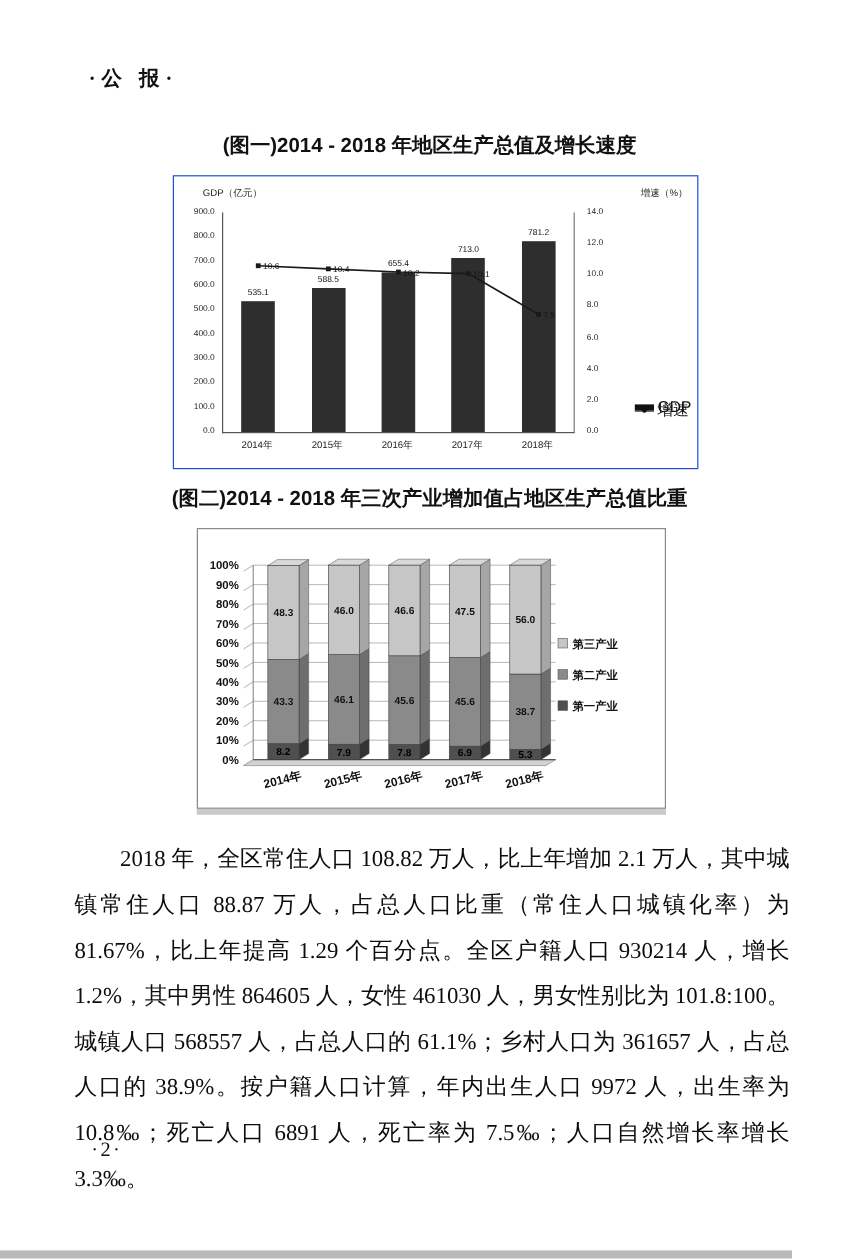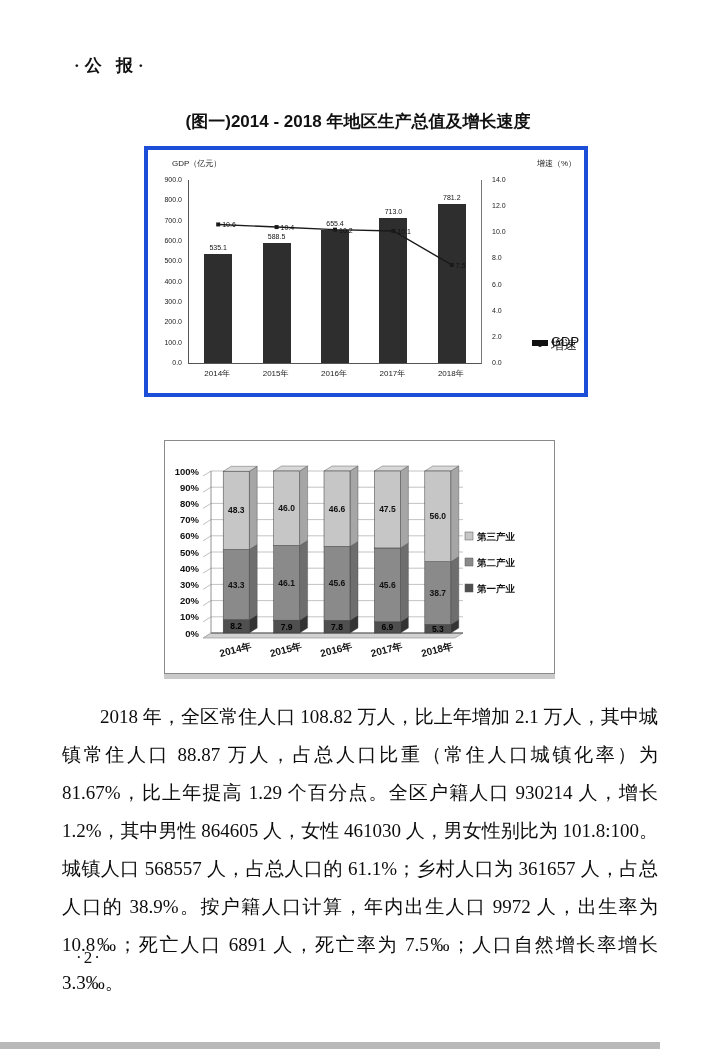--- a/index.html
+++ b/index.html
@@ -7,21 +7,21 @@
         font-family:"Liberation Serif","DejaVu Serif",serif;color:#111;}
   .abs{position:absolute;}
 
   .header{left:74px;top:54px;font-size:17px;font-weight:600;letter-spacing:5px;}
   .fig-title{left:0;width:716px;text-align:center;font-size:17px;font-weight:bold;
              font-family:"Liberation Sans","DejaVu Sans",sans-serif;}
   #fig1-title{top:110px;}
   #fig2-title{top:404px;}
 
   
-  .chart1{left:144px;top:146px;width:436px;height:243px;border:4px solid #1d4ed8;
+  .chart1{left:144px;top:146px;width:436px;height:243px;border:1px solid #1d4ed8;
           background:#fff;font-family:"Liberation Sans","DejaVu Sans",sans-serif;}
   .c1-axis-title{font-size:8px;color:#222;top:8px;}
   .c1-plot{left:40px;top:30px;width:292px;height:183px;
            border-left:1px solid #555;border-bottom:1px solid #555;border-right:1px solid #777;}
   .c1-tick{position:absolute;font-size:7px;color:#222;line-height:8px;white-space:nowrap;}
   .c1-lticks{left:0;top:0;width:36px;height:243px;}
   .c1-lticks .c1-tick{width:34px;text-align:right;}
   .c1-rticks{left:338px;top:0;width:40px;height:243px;}
   .c1-bar{position:absolute;background:#2e2e2e;}
   .c1-barlabel{position:absolute;font-size:7px;color:#111;width:40px;text-align:center;}
@@ -107,20 +107,21 @@
         <div class="c1-xlabel" style="left: 117px;">2016年</div>
         <div class="c1-xlabel" style="left: 175.4px;">2017年</div>
         <div class="c1-xlabel" style="left: 233.8px;">2018年</div>
       </div>
     <div class="abs" id="c1-legend" style="left:384px;top:184px;width:50px;height:40px;">
         <div class="c1-legend-item" style="top: 0px;"><span class="c1-swatch-bar"></span><span>GDP</span></div>
         <div class="c1-legend-item" style="top: 2px;"><span class="c1-swatch-line"></span><span>增速</span></div>
       </div>
   </div>
 
+  <div class="abs fig-title" id="fig2-title">(图二)2014 - 2018 年三次产业增加值占地区生产总值比重</div>
 
   <div class="abs chart2" id="chart2">
       <svg width="389" height="232">
         <polygon points="38,197 290,197 298,192 46,192" fill="#d2d2d2" stroke="#999" stroke-width="0.7"></polygon>
         <line x1="38" y1="197" x2="46" y2="192" stroke="#b0b0b0" stroke-width="0.8"></line>
         <line x1="46" y1="192" x2="298" y2="192" stroke="#555" stroke-width="1"></line>
         <text x="34" y="195.5" font-size="9.5" font-weight="bold" text-anchor="end" fill="#111" font-family="&quot;Liberation Sans&quot;,&quot;DejaVu Sans&quot;,sans-serif">0%</text>
         <line x1="38" y1="180.8" x2="46" y2="175.8" stroke="#b0b0b0" stroke-width="0.8"></line>
         <line x1="46" y1="175.8" x2="298" y2="175.8" stroke="#b4b4b4" stroke-width="0.8"></line>
         <text x="34" y="179.3" font-size="9.5" font-weight="bold" text-anchor="end" fill="#111" font-family="&quot;Liberation Sans&quot;,&quot;DejaVu Sans&quot;,sans-serif">10%</text>

